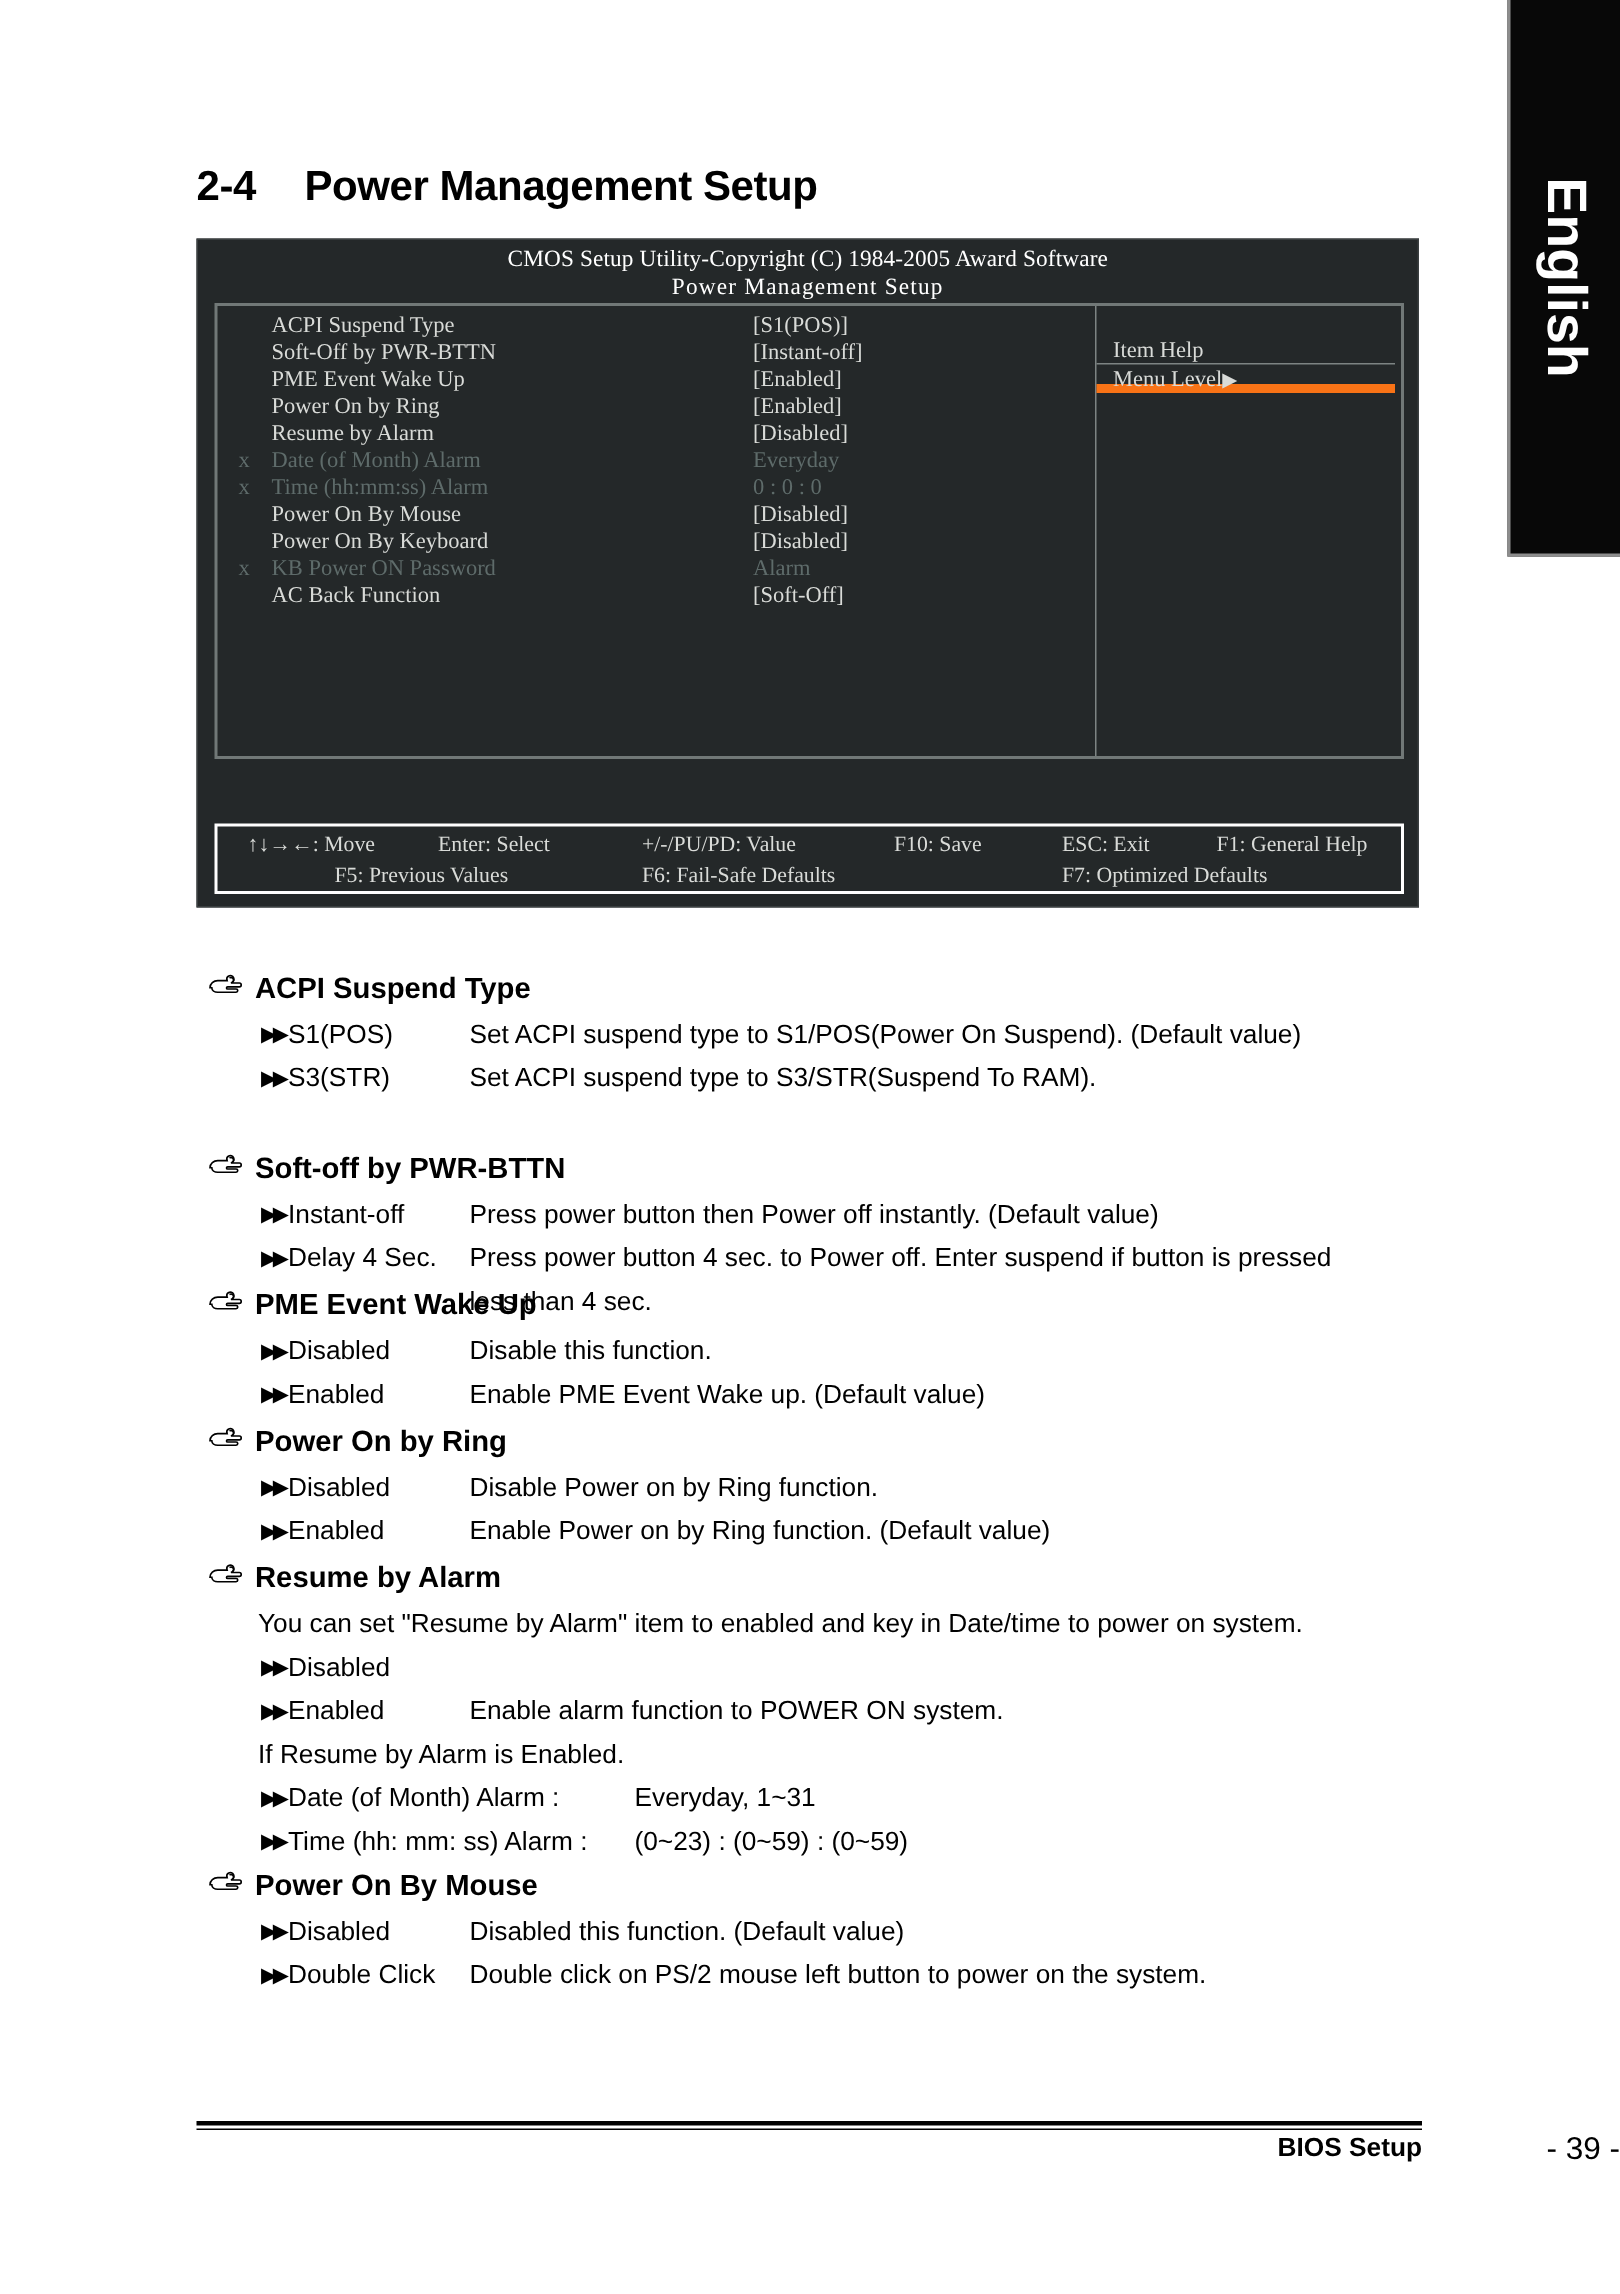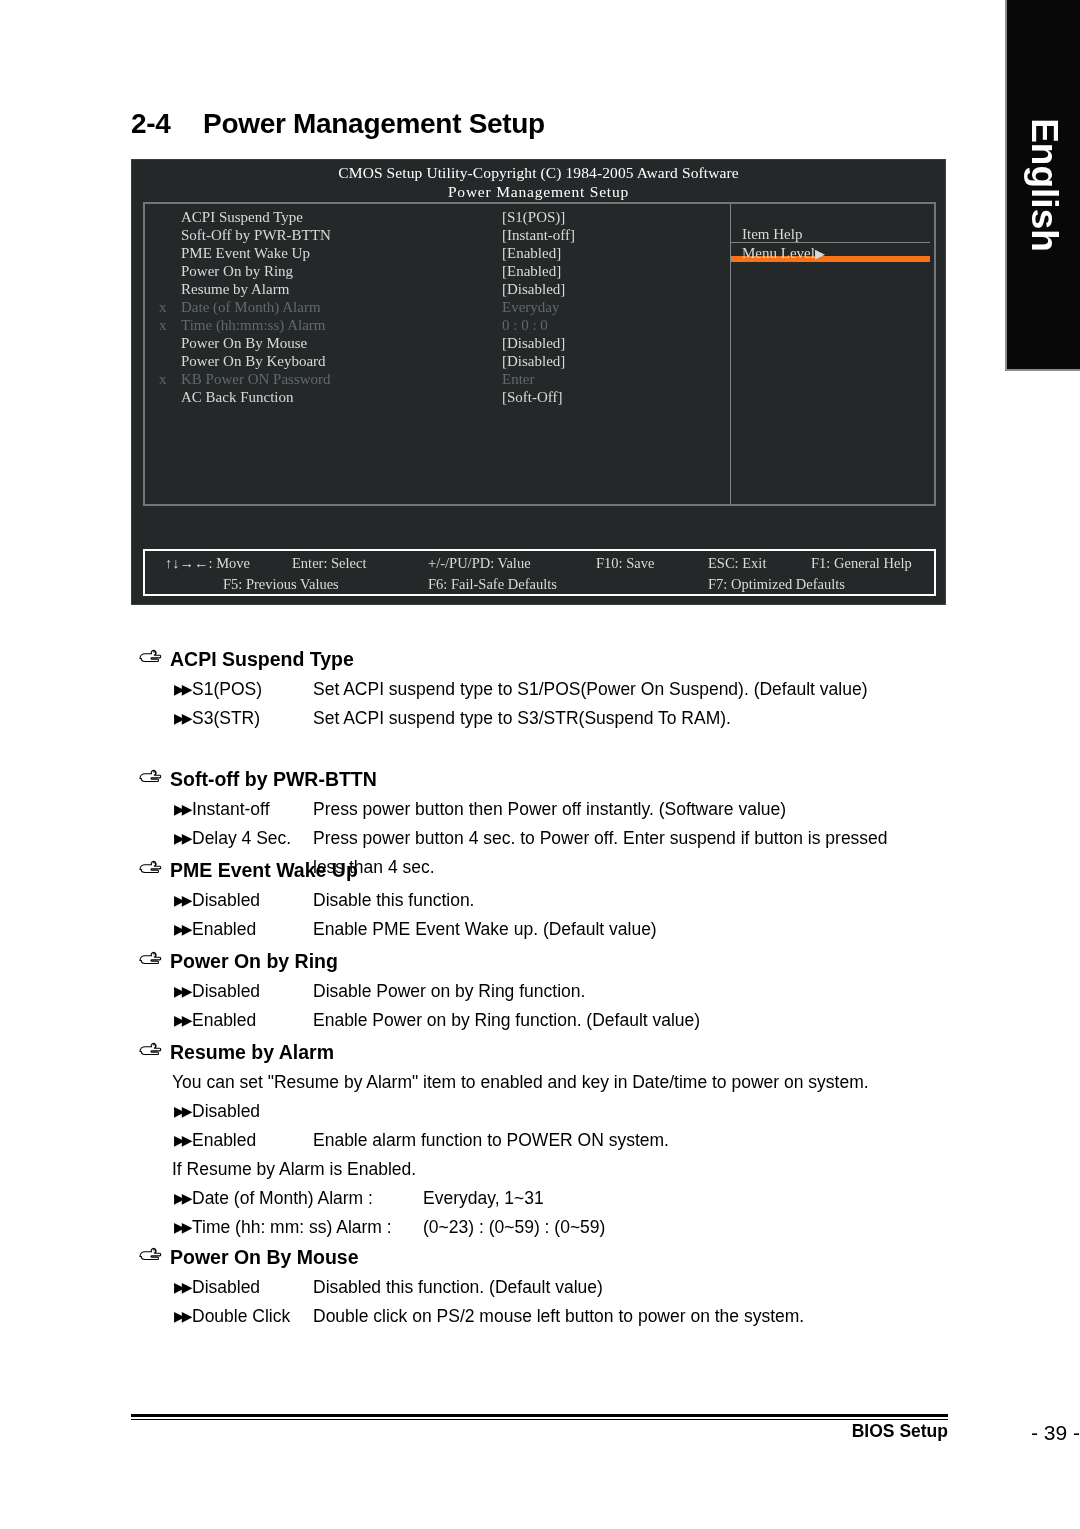--- a/index.html
+++ b/index.html
@@ -330,21 +330,21 @@
           <span class="opt-value">[Disabled]</span>
         </div>
         <div class="opt-row">
           <span class="opt-x"></span>
           <span class="opt-label">Power On By Keyboard</span>
           <span class="opt-value">[Disabled]</span>
         </div>
         <div class="opt-row dim">
           <span class="opt-x">x</span>
           <span class="opt-label">KB Power ON Password</span>
-          <span class="opt-value">Enter</span>
+          <span class="opt-value">Alarm</span>
         </div>
         <div class="opt-row">
           <span class="opt-x"></span>
           <span class="opt-label">AC Back Function</span>
           <span class="opt-value">[Soft-Off]</span>
         </div>
       </div>
     <div class="bios-divider"></div>
     <div class="help-pane">
       <div class="help-title">Item Help</div>
@@ -389,21 +389,21 @@
       </div>
     </div>
     <div class="section" style="top: 765px;">
       <div class="sec-head"><span class="hand-icon"><svg viewBox="0 0 24 22" width="24" height="22">
             <path d="M2 11.5 C2 8.6 4.4 6.7 7.2 6.7 L13.4 6.7 C13.0 5.6 13.3 4.3 14.4 3.7 C15.6 3.0 17.1 3.5 17.7 4.7 C18.3 5.9 17.8 7.4 16.6 8.0 L16.0 8.3 L21.6 8.3 C22.3 8.3 22.8 8.9 22.8 9.6 C22.8 10.3 22.3 10.9 21.6 10.9 L13.8 10.9 C13.3 10.9 13.0 11.2 13.0 11.6 C13.0 12.0 13.3 12.3 13.8 12.3 L19.4 12.3 C20.0 12.3 20.5 12.8 20.5 13.4 C20.5 14.0 20.0 14.5 19.4 14.5 L7.2 14.5 C5.0 14.5 3.2 13.3 3.2 11.5 Z" fill="none" stroke="#000" stroke-width="1.1"></path>
             <path d="M15.0 5.0 C15.9 4.4 17.0 4.7 17.5 5.6 C17.9 6.4 17.6 7.4 16.8 7.9" fill="none" stroke="#000" stroke-width="1.1"></path>
           </svg></span><span>Soft-off by PWR-BTTN</span></div>
       <div class="sec-item">
         <span class="chev">▶▶</span>
         <span class="it-term">Instant-off</span>
-        <span class="it-desc" style="left:313px">Press power button then Power off instantly. (Software value)</span>
+        <span class="it-desc" style="left:313px">Press power button then Power off instantly. (Default value)</span>
       </div>
       <div class="sec-item">
         <span class="chev">▶▶</span>
         <span class="it-term">Delay 4 Sec.</span>
         <span class="it-desc" style="left:313px">Press power button 4 sec. to Power off. Enter suspend if button is pressed</span>
       </div>
       <div class="sec-cont">less than 4 sec.</div>
     </div>
     <div class="section" style="top: 856px;">
       <div class="sec-head"><span class="hand-icon"><svg viewBox="0 0 24 22" width="24" height="22">

